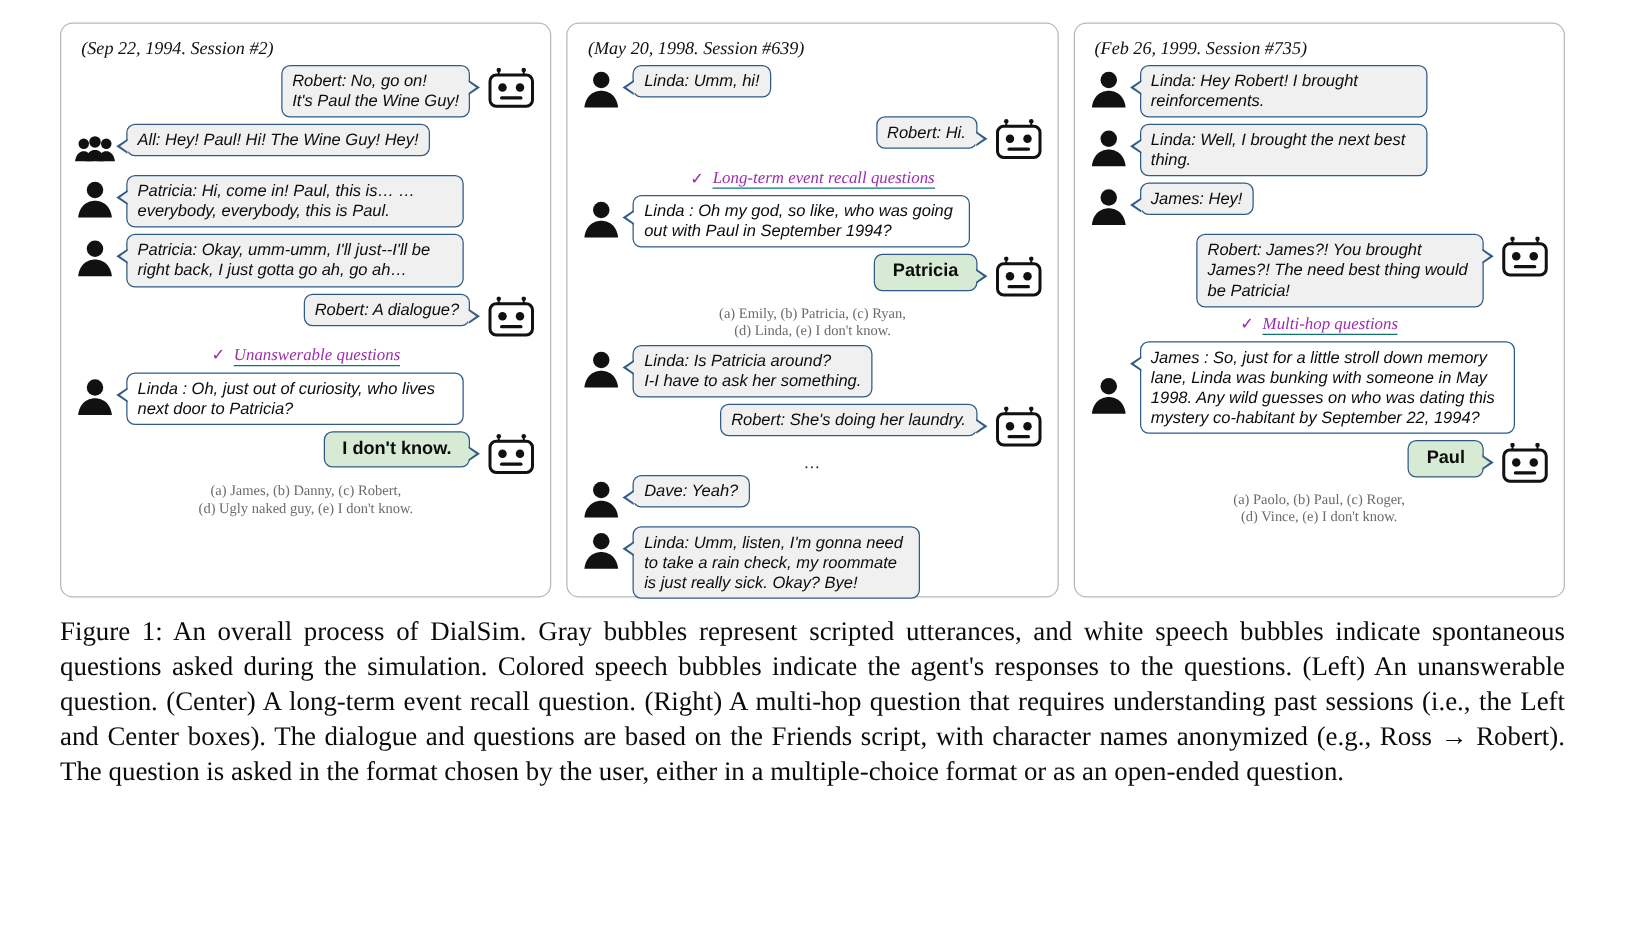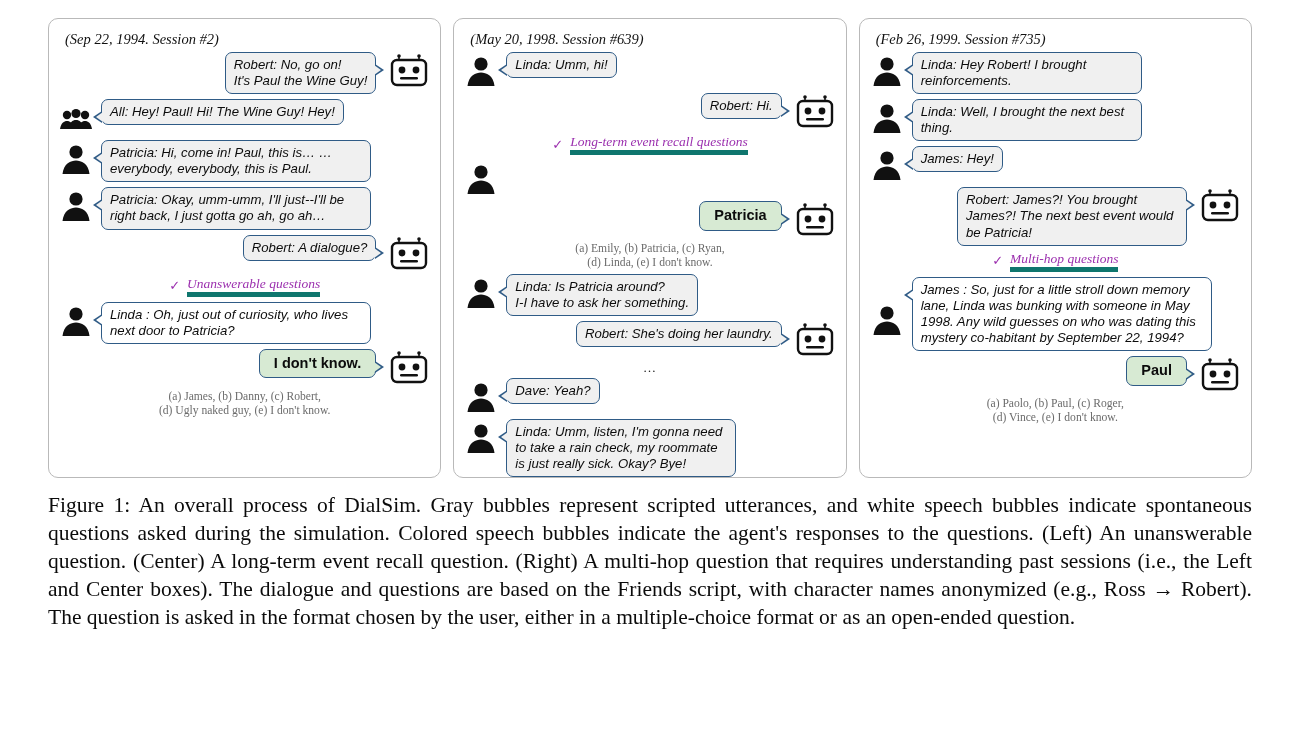--- a/index.html
+++ b/index.html
@@ -135,21 +135,21 @@
     justify-content: center;
     align-items: center;
     gap: 7px;
     color: #9b2fae;
     font-family: "Liberation Serif", serif;
     font-style: italic;
     font-size: 13.5px;
     margin: 5px 0 5px 0;
   }
   .qtype .check { color: #9b2fae; font-style: normal; font-size: 13px; }
-  .qtype .label { border-bottom: 5px solid #0f766e; }
+  .qtype .label { border-bottom: 1px solid #0f766e; }
 
   .choices {
     text-align: center;
     font-family: "Liberation Serif", serif;
     font-size: 11.6px;
     color: #6b6b6b;
     line-height: 1.2;
     margin: 2px 0 4px 0;
   }
 
@@ -328,20 +328,21 @@
           <span class="label">Long-term event recall questions</span>
         </div>
 
         <div class="row">
           <div class="avatar">
             <svg viewBox="0 0 34 34">
                 <circle cx="17" cy="10" r="6.6" fill="#111"></circle>
                 <path d="M3.5 32 C4.5 21.5 12 18.5 17 18.5 C22 18.5 29.5 21.5 30.5 32 Z" fill="#111"></path>
               </svg>
           </div>
+          <div class="bubble white tail-left">Linda : Oh my god, so like, who was going out with Paul in September 1994?</div>
         </div>
 
         <div class="row right">
           <div class="bubble answer tail-right">Patricia</div>
           <div class="robot">
             <svg viewBox="0 0 42 34">
                 <g fill="#111">
                   <path d="M11 6 L11 2 M31 6 L31 2" stroke="#111" stroke-width="1.6"></path>
                   <circle cx="11" cy="2" r="1.8"></circle>
                   <circle cx="31" cy="2" r="1.8"></circle>
@@ -438,21 +439,21 @@
           <div class="avatar">
             <svg viewBox="0 0 34 34">
                 <circle cx="17" cy="10" r="6.6" fill="#111"></circle>
                 <path d="M3.5 32 C4.5 21.5 12 18.5 17 18.5 C22 18.5 29.5 21.5 30.5 32 Z" fill="#111"></path>
               </svg>
           </div>
           <div class="bubble gray tail-left">James:  Hey!</div>
         </div>
 
         <div class="row right">
-          <div class="bubble gray tail-right sp-narrow">Robert: James?! You brought James?! The next best event would be Patricia!</div>
+          <div class="bubble gray tail-right sp-narrow">Robert: James?! You brought James?! The need best thing would be Patricia!</div>
           <div class="robot">
             <svg viewBox="0 0 42 34">
                 <g fill="#111">
                   <path d="M11 6 L11 2 M31 6 L31 2" stroke="#111" stroke-width="1.6"></path>
                   <circle cx="11" cy="2" r="1.8"></circle>
                   <circle cx="31" cy="2" r="1.8"></circle>
                   <rect x="4" y="6" width="34" height="25" rx="5" fill="none" stroke="#111" stroke-width="2.4"></rect>
                   <circle cx="14" cy="16" r="3.4"></circle>
                   <circle cx="28" cy="16" r="3.4"></circle>
                   <rect x="12" y="23" width="18" height="2.6" rx="1.3"></rect>

